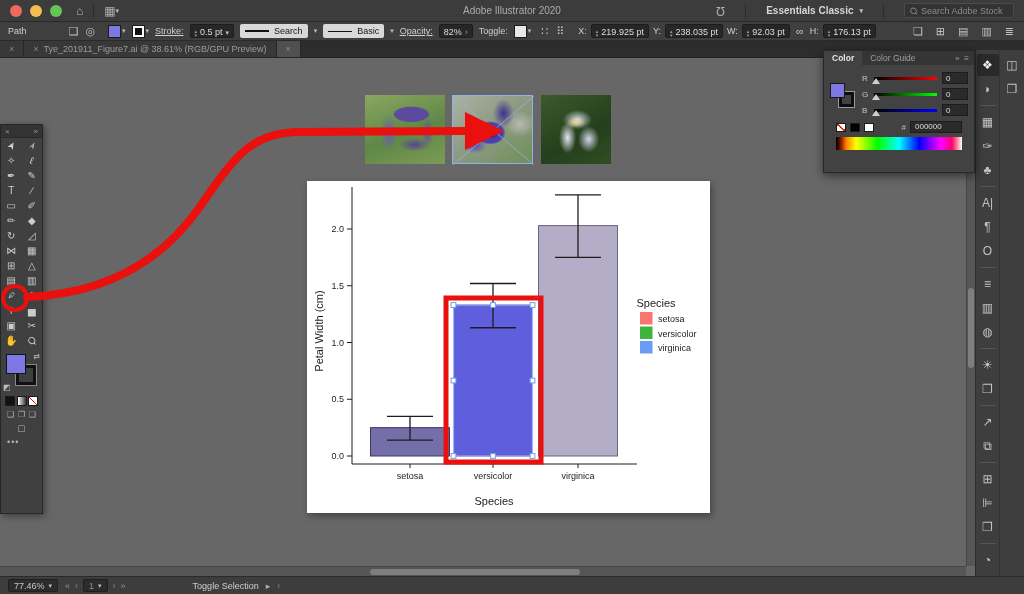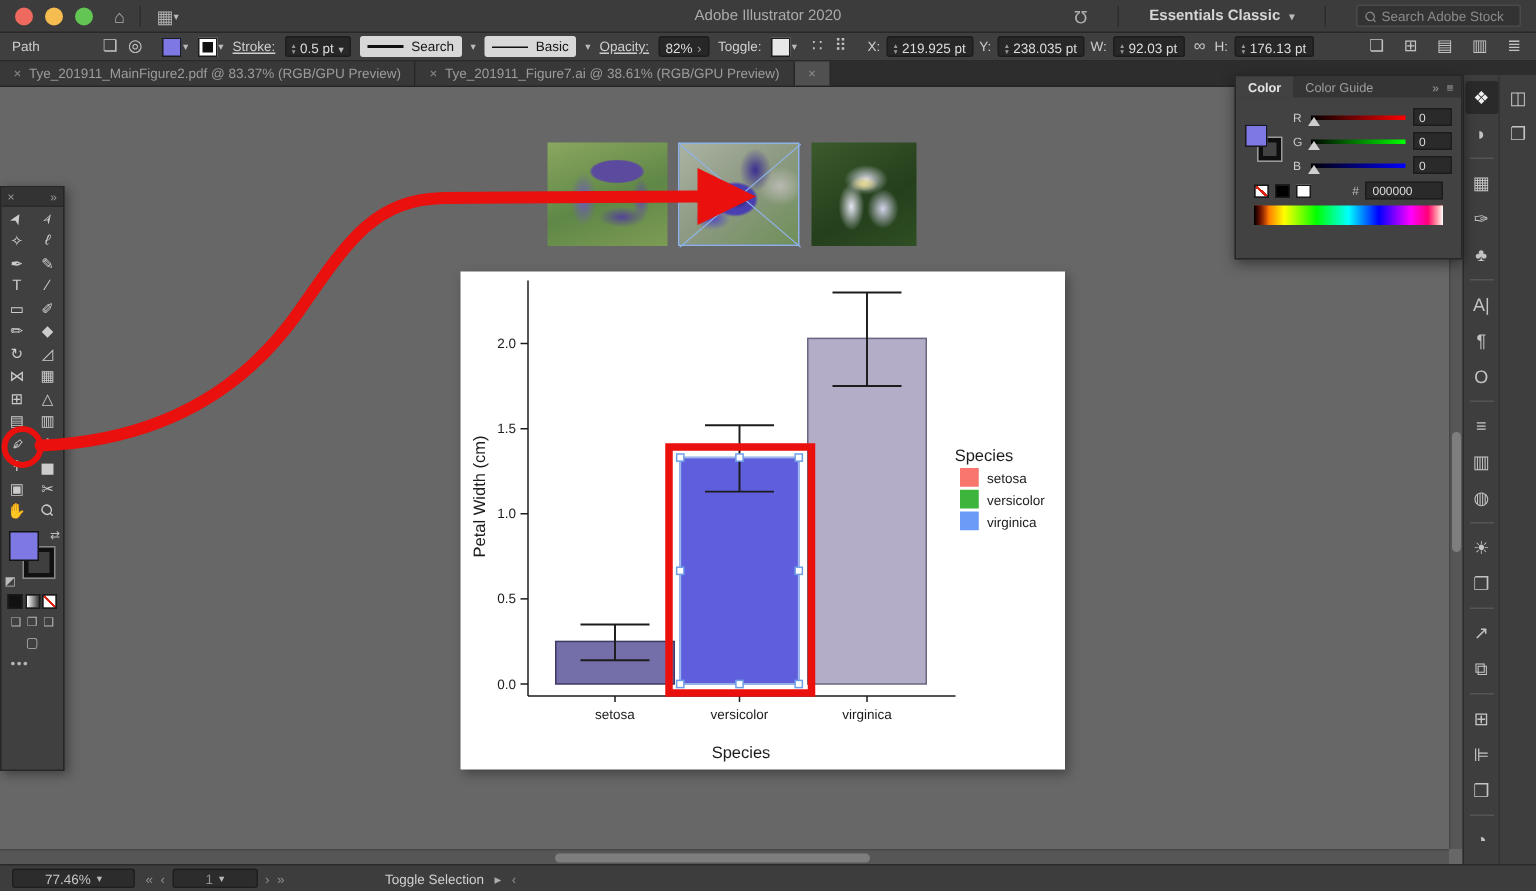--- a/index.html
+++ b/index.html
@@ -117,21 +117,21 @@
   .cp-track { position:absolute; left:0; right:0; top:2px; height:3px; }
   .cp-thumb { position:absolute; left:-2px; top:3px; width:0; height:0;
     border-left:4px solid transparent; border-right:4px solid transparent; border-bottom:6px solid #cfcfcf; }
   .cp-val { width:26px; height:12px; background:#2a2a2a; border:1px solid #1c1c1c; color:#ddd;
     font-size:8px; display:flex; align-items:center; padding-left:3px; }
   .cp-bottom { display:flex; align-items:center; margin-top:3px; padding:0 6px; gap:4px; }
   .cp-mini { width:10px; height:9px; border:1px solid #191919; }
   .cp-mini.noneslash { background:linear-gradient(to top right,#fff 42%,#d21 42%,#d21 58%,#fff 58%); }
   .cp-hex { margin-left:auto; display:flex; align-items:center; gap:4px; color:#bbb; font-size:8px; }
   .cp-hexfield { width:52px; height:12px; background:#2a2a2a; border:1px solid #1c1c1c; color:#ddd;
-    font-size:8px; display:flex; align-items:center; padding-left:4px; }
+    font-size:8px; display:flex; padding-left:4px; }
   .spectrum { margin:4px 6px 0 6px; height:13px;
     background:linear-gradient(90deg,#f00 0%,#ff0 16%,#0f0 33%,#0ff 50%,#00f 66%,#f0f 83%,#f00 100%); position:relative; }
   .spectrum::before { content:""; position:absolute; left:0; top:0; bottom:0; width:10px;
     background:linear-gradient(90deg,#000,transparent); }
   .spectrum::after { content:""; position:absolute; right:0; top:0; bottom:0; width:10px;
     background:linear-gradient(270deg,#fff,transparent); }
 
   
   .dock { position:absolute; right:0; top:-8px; width:49px; height:526px; background:#3e3e3e;
     border-left:1px solid #2c2c2c; display:flex; z-index:4; }
@@ -145,21 +145,21 @@
   
   .vscroll { position:absolute; right:49px; top:0; width:9px; height:508px; background:#565656; border-left:1px solid #474747; }
   .vscroll .thumb { position:absolute; left:1px; width:6px; top:230px; height:80px; background:#7e7e7e; border-radius:3px; }
   .hscroll { position:absolute; left:0; bottom:0; height:10px; width:966px; background:#565656; border-top:1px solid #474747; }
   .hscroll .thumb { position:absolute; top:2px; height:6px; left:370px; width:210px; background:#7e7e7e; border-radius:3px; }
 
   
   .statusbar { position:absolute; left:0; top:576px; width:1024px; height:18px; background:#3d3d3d;
     border-top:1px solid #2a2a2a; display:flex; align-items:center; gap:7px; color:#c6c6c6; font-size:9px; padding:0 8px; }
   .sb-box { background:#2c2c2c; border:1px solid #1f1f1f; height:13px; display:flex; align-items:center;
-    gap:4px; padding:0 21px; border-radius:2px; }
+    gap:4px; padding:0 5px; border-radius:2px; }
   .sb-nav { display:flex; align-items:center; gap:5px; color:#8f8f8f; }
   .sb-status { margin-left:60px; color:#cfcfcf; }
 
   
   #overlay { position:absolute; inset:0; width:1024px; height:594px; pointer-events:none; z-index:60; }
 
   .chart-svg text { font-family:"Liberation Sans", sans-serif; }
 </style>
 </head>
 <body>
@@ -274,21 +274,20 @@
         <span class="cb-ico">⊞</span>
         <span class="cb-ico">▤</span>
         <span class="cb-ico">▥</span>
         <span class="cb-ico">≣</span>
       </div>
   </div>
 
   <div class="tabbar" id="tabbar">
       <div class="tab">
         <span class="close">×</span>
-        <span>Tye_201911_MainFigure2.pdf @ 83.37% (RGB/GPU Preview)</span>
       </div>
       <div class="tab">
         <span class="close">×</span>
         <span>Tye_201911_Figure7.ai @ 38.61% (RGB/GPU Preview)</span>
       </div>
       <div class="tab active">
         <span class="close">×</span>
       </div>
     </div>
 

